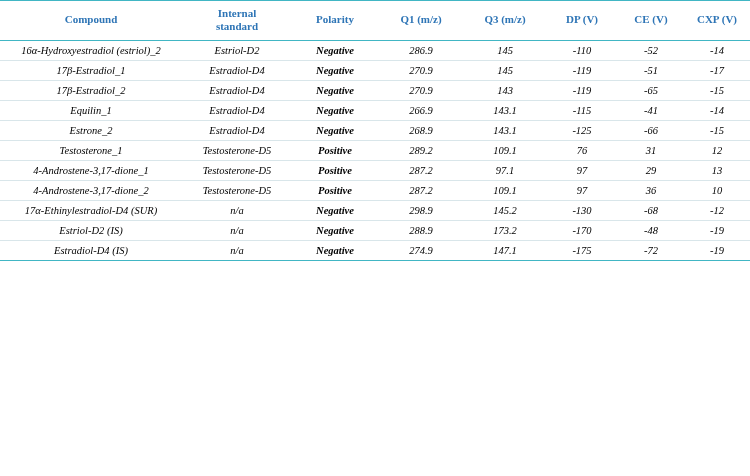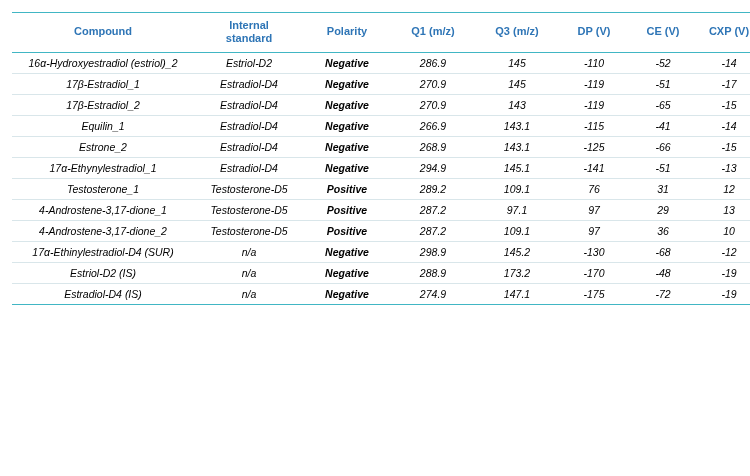--- a/index.html
+++ b/index.html
@@ -9,21 +9,22 @@
   }
   body {
     width: 750px;
     height: 476px;
     font-family: "Liberation Sans", sans-serif;
     overflow: hidden;
   }
   .table-wrap {
     width: 598px;
     box-sizing: border-box;
-    padding: 12px;
+    padding: 0;
+    font-family: Liberation Serif, serif;
   }
   table.data-table {
     border-collapse: collapse;
     width: 750px;
     table-layout: fixed;
   }
   table.data-table thead th {
     color: #2e75b6;
     font-weight: bold;
     font-size: 11px;
@@ -139,30 +140,20 @@
           <td class="cell-compound">Estrone_2</td>
           <td>Estradiol-D4</td>
           <td class="cell-pol">Negative</td>
           <td>268.9</td>
           <td>143.1</td>
           <td>-125</td>
           <td>-66</td>
           <td>-15</td>
         </tr>
         <tr>
-          <td class="cell-compound">17α-Ethynylestradiol_1</td>
-          <td>Estradiol-D4</td>
-          <td class="cell-pol">Negative</td>
-          <td>294.9</td>
-          <td>145.1</td>
-          <td>-141</td>
-          <td>-51</td>
-          <td>-13</td>
-        </tr>
-        <tr>
           <td class="cell-compound">Testosterone_1</td>
           <td>Testosterone-D5</td>
           <td class="cell-pol">Positive</td>
           <td>289.2</td>
           <td>109.1</td>
           <td>76</td>
           <td>31</td>
           <td>12</td>
         </tr>
         <tr>

